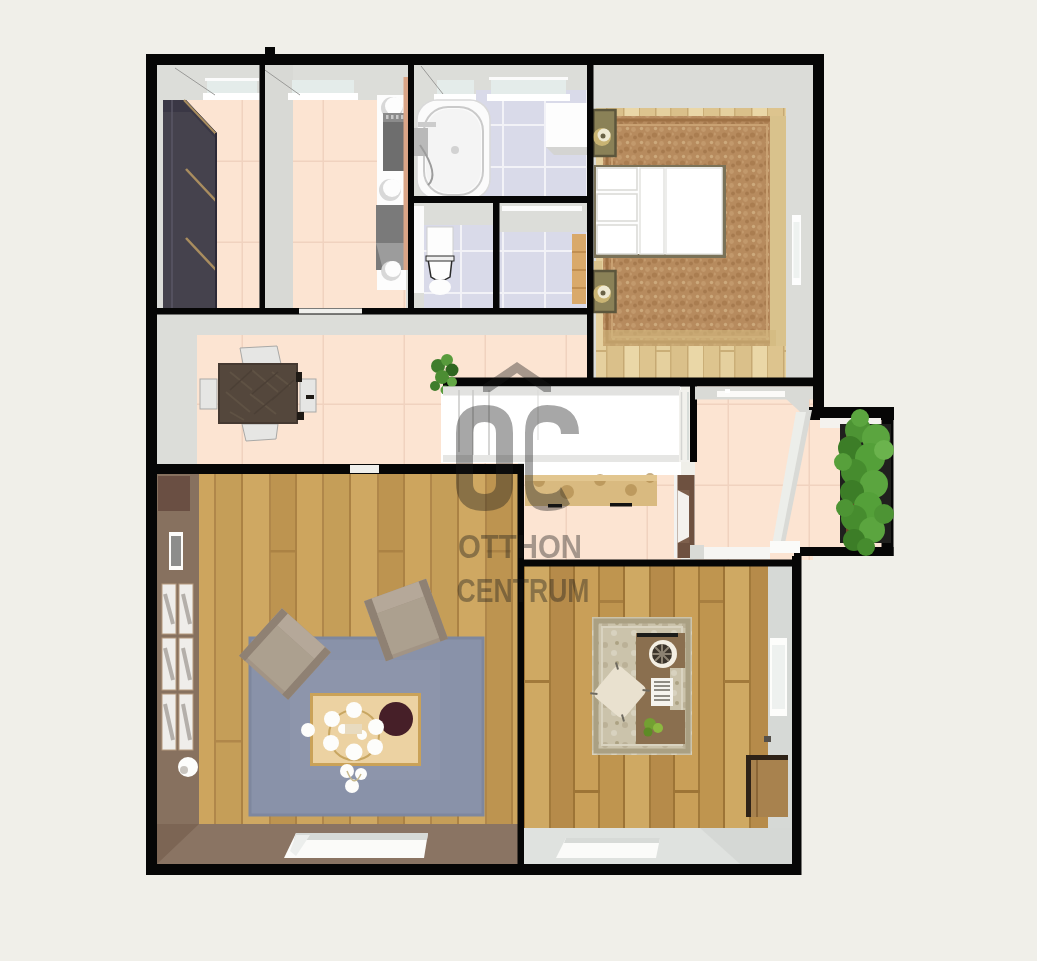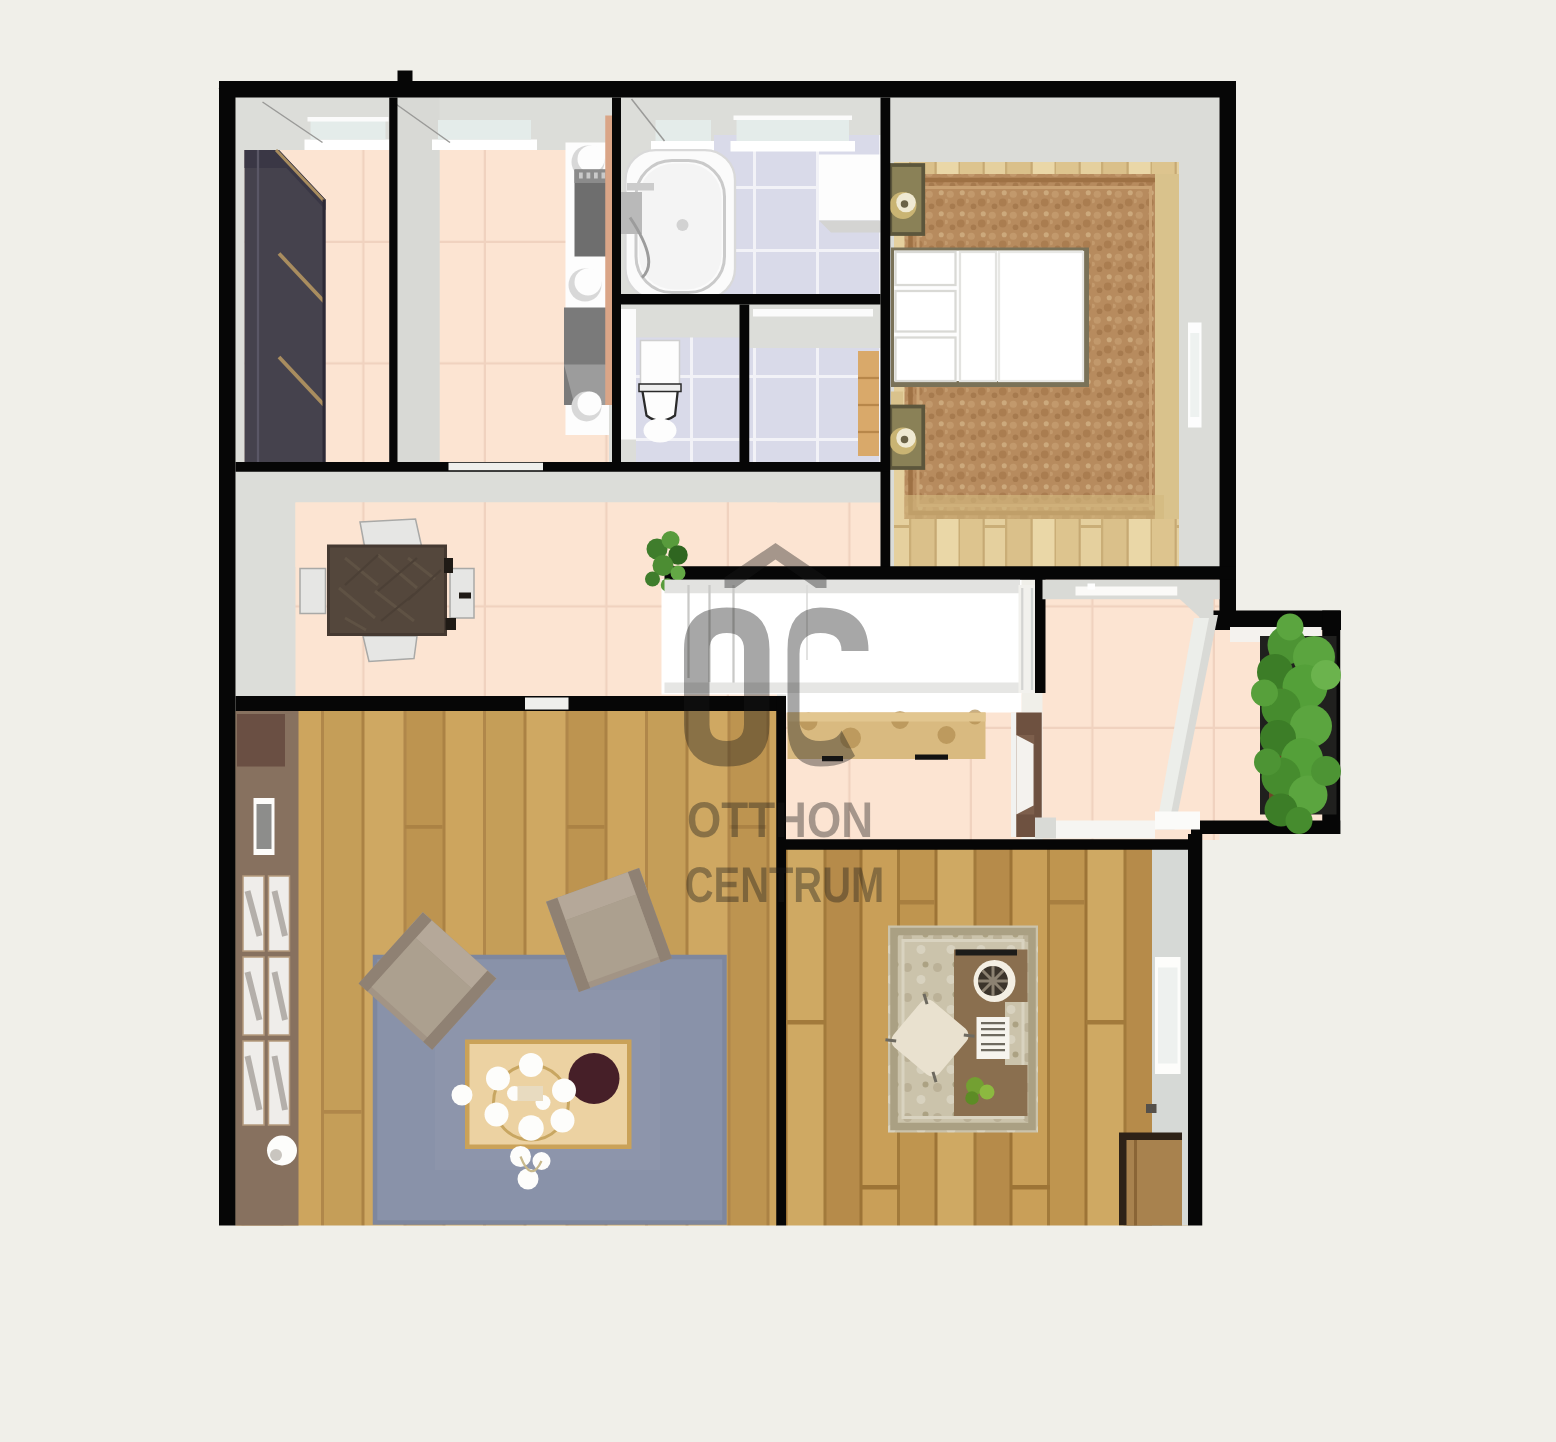--- a/index.html
+++ b/index.html
@@ -1,16 +1,16 @@
 <!DOCTYPE html>
 <html><head>
 <meta charset="utf-8">
 <style>
 html,body{margin:0;padding:0;background:#f0efe9;}
-#wrap{width:1037px;height:817px;position:relative;overflow:hidden;}
+#wrap{width:1037px;height:961px;position:relative;overflow:hidden;}
 svg{display:block;}
 </style>
 </head>
 <body>
 <div id="wrap">
 <svg width="1037" height="961" viewBox="0 0 1037 961">
 <defs>
 <pattern id="pinkT" width="81" height="81" patternUnits="userSpaceOnUse">
   <rect width="81" height="81" fill="#fce4d2"></rect>
   <rect x="79.5" width="1.5" height="81" fill="#f0d2bf"></rect>

